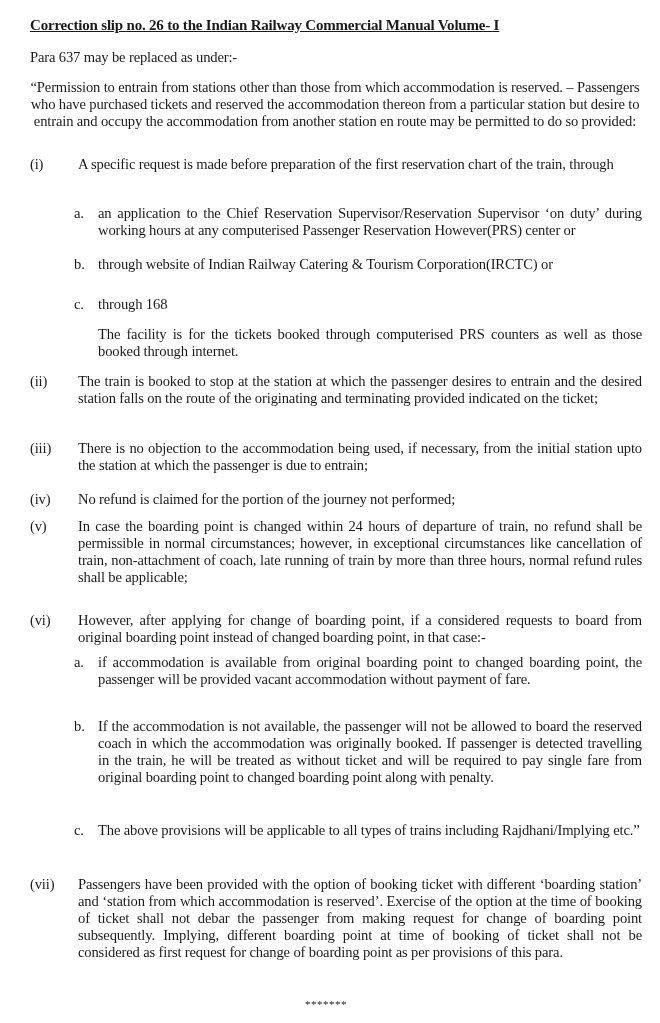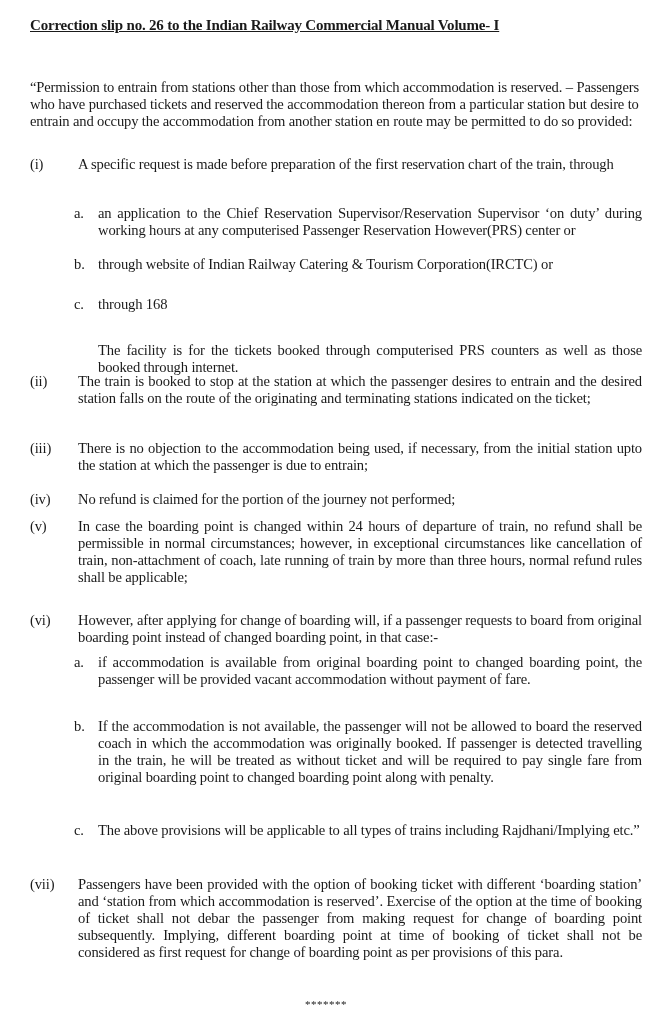--- a/index.html
+++ b/index.html
@@ -9,78 +9,79 @@
       color: #1a1a1a; font-size: 14.6px; line-height: 17px;
       letter-spacing: -0.15px;
     }
     .page { position: absolute; left: 0; top: 0; width: 660px; height: 1023px; }
     .title {
       position: absolute; left: 30px; top: 17px; font-weight: bold;
       text-decoration: underline; font-size: 15px; letter-spacing: -0.2px;
       white-space: nowrap;
     }
     .para-intro { position: absolute; left: 30px; top: 49px; }
-    .quote { position: absolute; left: 30px; top: 79px; width: 610px; text-align: left; }
+    .quote { position: absolute; left: 30px; top: 79px; width: 610px; text-align: center; }
     .item { position: absolute; left: 30px; width: 612px; }
     .item .num { position: absolute; left: 0; top: 0; }
     .item .txt { position: absolute; left: 48px; width: 564px; text-align: justify; }
     .sub { position: absolute; left: 74px; width: 568px; }
     .sub .lt { position: absolute; left: 0; top: 0; }
     .sub .txt { position: absolute; left: 24px; width: 544px; text-align: justify; }
     .note { position: absolute; left: 98px; width: 544px; text-align: justify; }
     .stars { position: absolute; left: 305px; top: 996px; font-size: 11px; letter-spacing: 0.5px; }
   </style>
 </head>
 <body>
 
 <div class="page">
   <div class="title">Correction slip no. 26 to the Indian Railway Commercial Manual Volume- I</div>
+  <div class="para-intro">Para 637 may be replaced as under:-</div>
   <div class="quote">“Permission to entrain from stations other than those from which accommodation is reserved. – Passengers who have purchased tickets and reserved the accommodation thereon from a particular station but desire to entrain and occupy the accommodation from another station en route may be permitted to do so provided:</div>
 
   <div class="item" style="top:156px;">
     <span class="num">(i)</span>
     <div class="txt">A specific request is made before preparation of the first reservation chart of the train, through</div>
   </div>
   <div class="sub" style="top:205px;">
     <span class="lt">a.</span>
     <div class="txt">an application to the Chief Reservation Supervisor/Reservation Supervisor ‘on duty’ during working hours at any computerised Passenger Reservation However(PRS) center or</div>
   </div>
   <div class="sub" style="top:256px;">
     <span class="lt">b.</span>
     <div class="txt">through website of Indian Railway Catering &amp; Tourism Corporation(IRCTC) or</div>
   </div>
   <div class="sub" style="top:296px;">
     <span class="lt">c.</span>
     <div class="txt">through 168</div>
   </div>
-  <div class="note" style="top:326px;margin-top:16px;">The facility is for the tickets booked through computerised PRS counters as well as those booked through internet.</div>
+  <div class="note" style="top:326px;">The facility is for the tickets booked through computerised PRS counters as well as those booked through internet.</div>
 
   <div class="item" style="top:373px;">
     <span class="num">(ii)</span>
-    <div class="txt">The train is booked to stop at the station at which the passenger desires to entrain and the desired station falls on the route of the originating and terminating stations indicated on the ticket;</div>
+    <div class="txt">The train is booked to stop at the station at which the passenger desires to entrain and the desired station falls on the route of the originating and terminating provided indicated on the ticket;</div>
   </div>
 
   <div class="item" style="top:440px;">
     <span class="num">(iii)</span>
     <div class="txt">There is no objection to the accommodation being used, if necessary, from the initial station upto the station at which the passenger is due to entrain;</div>
   </div>
 
   <div class="item" style="top:491px;">
     <span class="num">(iv)</span>
     <div class="txt">No refund is claimed for the portion of the journey not performed;</div>
   </div>
 
   <div class="item" style="top:518px;">
     <span class="num">(v)</span>
     <div class="txt">In case the boarding point is changed within 24 hours of departure of train, no refund shall be permissible in normal circumstances; however, in exceptional circumstances like cancellation of train, non-attachment of coach, late running of train by more than three hours, normal refund rules shall be applicable;</div>
   </div>
 
   <div class="item" style="top:612px;">
     <span class="num">(vi)</span>
-    <div class="txt">However, after applying for change of boarding will, if a passenger requests to board from original boarding point instead of changed boarding point, in that case:-</div>
+    <div class="txt">However, after applying for change of boarding point, if a considered requests to board from original boarding point instead of changed boarding point, in that case:-</div>
   </div>
   <div class="sub" style="top:654px;">
     <span class="lt">a.</span>
     <div class="txt">if accommodation is available from original boarding point to changed boarding point, the passenger will be provided vacant accommodation without payment of fare.</div>
   </div>
   <div class="sub" style="top:718px;">
     <span class="lt">b.</span>
     <div class="txt">If the accommodation is not available, the passenger will not be allowed to board the reserved coach in which the accommodation was originally booked. If passenger is detected travelling in the train, he will be treated as without ticket and will be required to pay single fare from original boarding point to changed boarding point along with penalty.</div>
   </div>
   <div class="sub" style="top:822px;">

